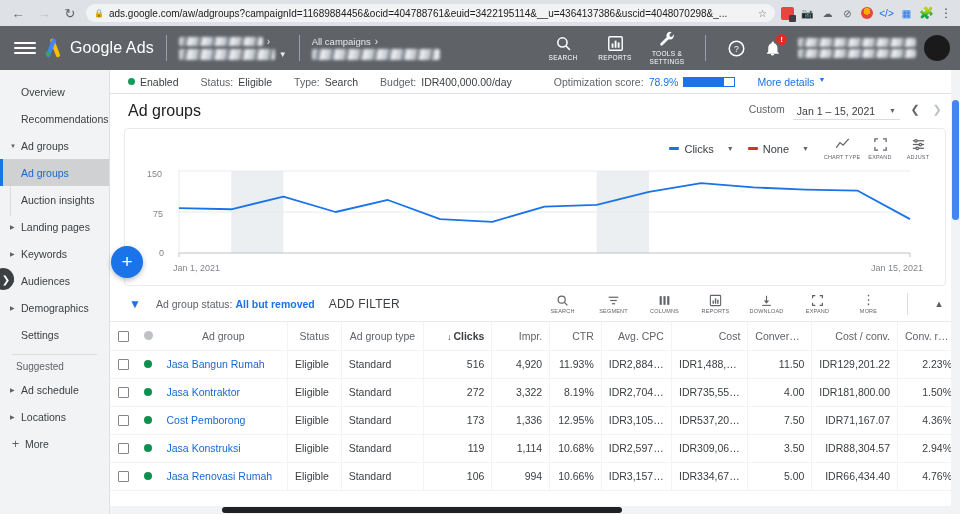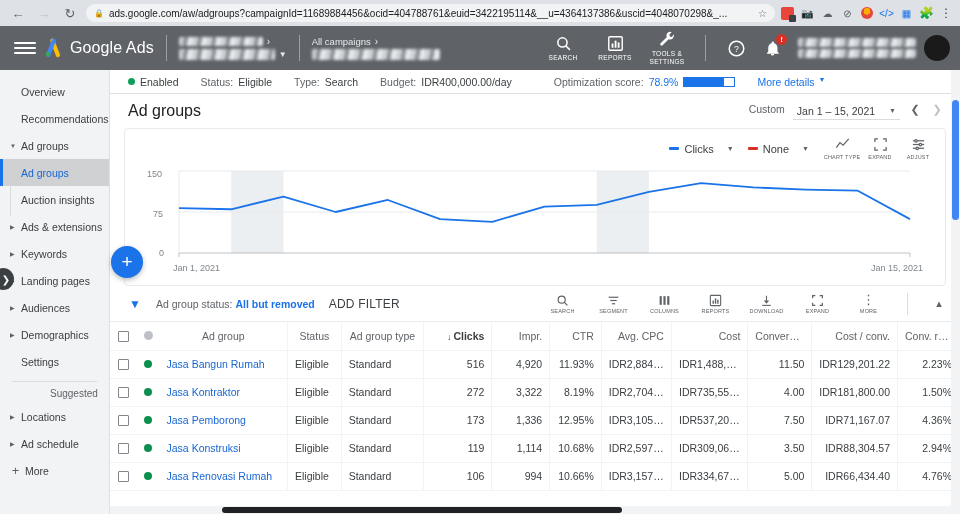--- a/index.html
+++ b/index.html
@@ -104,21 +104,21 @@
   }
   .nav-item .arrow { font-size: 6px; color: #5f6368; width: 7px; flex: none; }
   .nav-item.indent { padding-left: 21px; }
   .nav-item.active { background: #cfd1d3; color: #1967d2; font-weight: 400; }
   .nav-item.active::before {
     content: ""; position: absolute; left: 0; top: 0; bottom: 0;
     width: 3px; background: #1a73e8;
   }
   .subrail { position: absolute; left: 10px; width: 1px; background: #dadce0; }
   .nav-divider { height: 1px; background: #dadce0; margin: 6px 12px 2px 12px; }
-  .nav-section { font-size: 10px; color: #5f6368; padding: 4px 0 4px 2px; margin-left: 48px; }
+  .nav-section { font-size: 10px; color: #5f6368; padding: 4px 0 4px 16px; }
   .nav-plus { font-size: 13px; color: #5f6368; width: 11px; text-align: center; flex: none; }
   .rail-toggle {
     position: absolute; left: -8px; top: 198px; width: 22px; height: 22px;
     border-radius: 50%; background: #3c4043; color: #fff; font-size: 10px;
     display: flex; align-items: center; justify-content: center; padding-left: 6px;
   }
 
   
   .main { flex: 1; background: #fff; display: flex; flex-direction: column; min-width: 0; position: relative; }
 
@@ -358,53 +358,49 @@
       <span>Ad groups</span>
     </div>
     <div class="nav-item indent active">
       <span>Ad groups</span>
     </div>
     <div class="nav-item indent">
       <span>Auction insights</span>
     </div>
     <div class="nav-item">
       <span class="arrow">▶</span>
-      <span>Ads &amp; extensions</span>
+      <span>Landing pages</span>
     </div>
     <div class="nav-item">
       <span class="arrow">▶</span>
       <span>Keywords</span>
     </div>
     <div class="nav-item">
       <span class="arrow">▶</span>
-      <span>Landing pages</span>
-    </div>
-    <div class="nav-item">
-      <span class="arrow">▶</span>
       <span>Audiences</span>
     </div>
     <div class="nav-item">
       <span class="arrow">▶</span>
       <span>Demographics</span>
     </div>
     <div class="nav-item">
       <span class="arrow"></span>
       <span>Settings</span>
     </div>
 
     <div class="nav-divider"></div>
     <div class="nav-section">Suggested</div>
 
     <div class="nav-item">
       <span class="arrow">▶</span>
+      <span>Ad schedule</span>
+    </div>
+    <div class="nav-item">
+      <span class="arrow">▶</span>
       <span>Locations</span>
-    </div>
-    <div class="nav-item">
-      <span class="arrow">▶</span>
-      <span>Ad schedule</span>
     </div>
     <div class="nav-item">
       <span class="nav-plus">+</span>
       <span>More</span>
     </div>
 
     <div class="rail-toggle">
       <span>❯</span>
     </div>
   </div>
@@ -652,21 +648,21 @@
               <td class="num">8.19%</td>
               <td class="num">IDR2,704.24</td>
               <td class="num">IDR735,552.00</td>
               <td class="num">4.00</td>
               <td class="num">IDR181,800.00</td>
               <td class="num">1.50%</td>
             </tr>
             <tr>
               <td class="c-check"><span class="cbox"></span></td>
               <td class="c-dot"><span class="row-dot"></span></td>
-              <td class=""><span class="adgroup-link">Jasa Pemborong</span></td>
+              <td class=""><span class="adgroup-link">Cost Pemborong</span></td>
               <td class="">Eligible</td>
               <td class="">Standard</td>
               <td class="num">173</td>
               <td class="num">1,336</td>
               <td class="num">12.95%</td>
               <td class="num">IDR3,105.25</td>
               <td class="num">IDR537,208.00</td>
               <td class="num">7.50</td>
               <td class="num">IDR71,167.07</td>
               <td class="num">4.36%</td>

